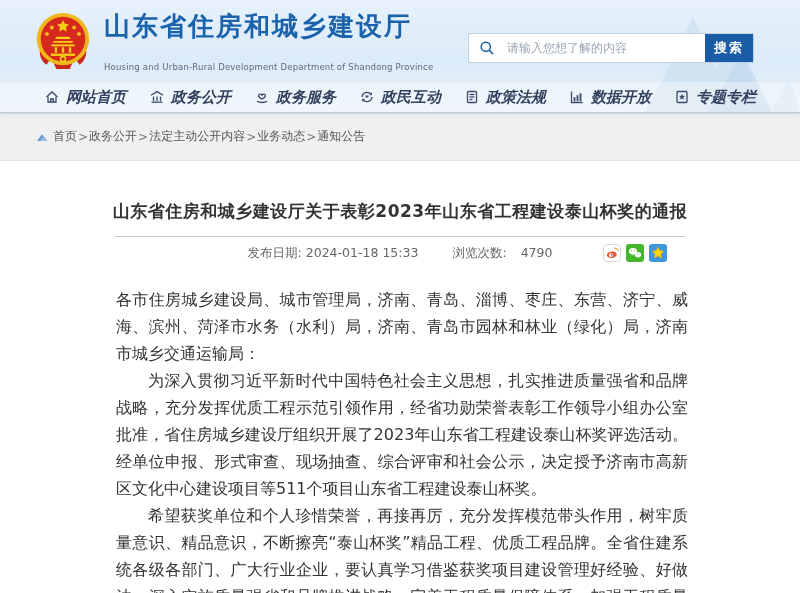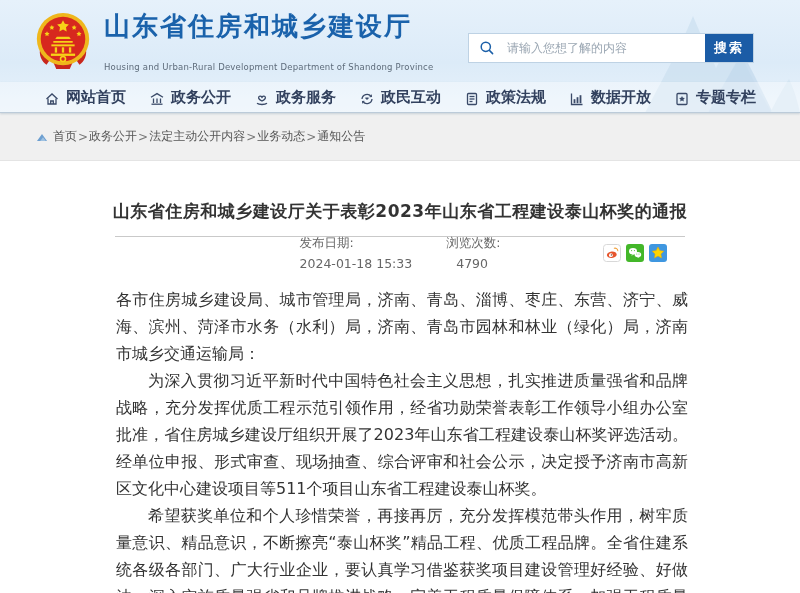--- a/index.html
+++ b/index.html
@@ -35,22 +35,22 @@
     font-family:"DejaVu Sans","Liberation Sans",sans-serif;
   }
   
   .nav {
     position:absolute; left:0; right:0; bottom:0; height:31px;
     display:flex; align-items:center; justify-content:space-between; padding:0 44px;
     background:rgba(255,255,255,.38);
     border-bottom:1px solid #bccbd9; box-shadow:0 1px 2px rgba(110,135,160,.3);
   }
   .nav-item {
-    display:flex; align-items:flex-end; gap:6px; cursor:pointer;
-    color:#32415e; font-size:15px; font-weight:600; text-decoration:none; white-space:nowrap;
+    display:flex; align-items:center; gap:6px; cursor:pointer;
+    color:#32415e; font-size:15px; font-weight:600; text-decoration:none; white-space:nowrap;font-style:italic;
   }
   .nav-item .ic { display:flex; align-items:center; }
   
   .breadcrumb-bar {
     height:48px; background:#f0f0f0; border-bottom:1px solid #e4e4e4;
     display:flex; align-items:center; padding-left:36px; font-size:12px; color:#555;
   }
   .crumb { cursor:pointer; }
   .crumb-sep { color:#777; margin:0 1px; }
   .bc-home { display:flex; align-items:center; margin-right:5px; }
@@ -59,21 +59,21 @@
   .article-title {
     margin:39px 55px 0; text-align:center;
     font-size:17px; font-weight:bold; color:#333; letter-spacing:.5px;
   }
   .divider { border:none; border-top:1px solid #c9c9c9; margin:13px 115px 0; }
   .meta-row {
     position:relative; margin:0 115px; height:32px;
     display:flex; align-items:center; justify-content:center; gap:34px;
     font-size:12.5px; color:#666;
   }
-  .meta-item { display:flex; gap:4px;flex-direction:column; }
+  .meta-item { display:flex; gap:4px; }
   .views-value { margin-left:10px; }
   .share { position:absolute; right:18px; top:7px; display:flex; gap:5px; }
   .share span { display:flex; cursor:pointer; }
   .article-body {
     width:572px; margin:17px 0 0 116px;
     font-size:16px; line-height:27px; color:#333; text-align:justify;
   }
   .article-body p { margin:0; }
   .article-body p.indent { text-indent:2em; }
   .attachment {

